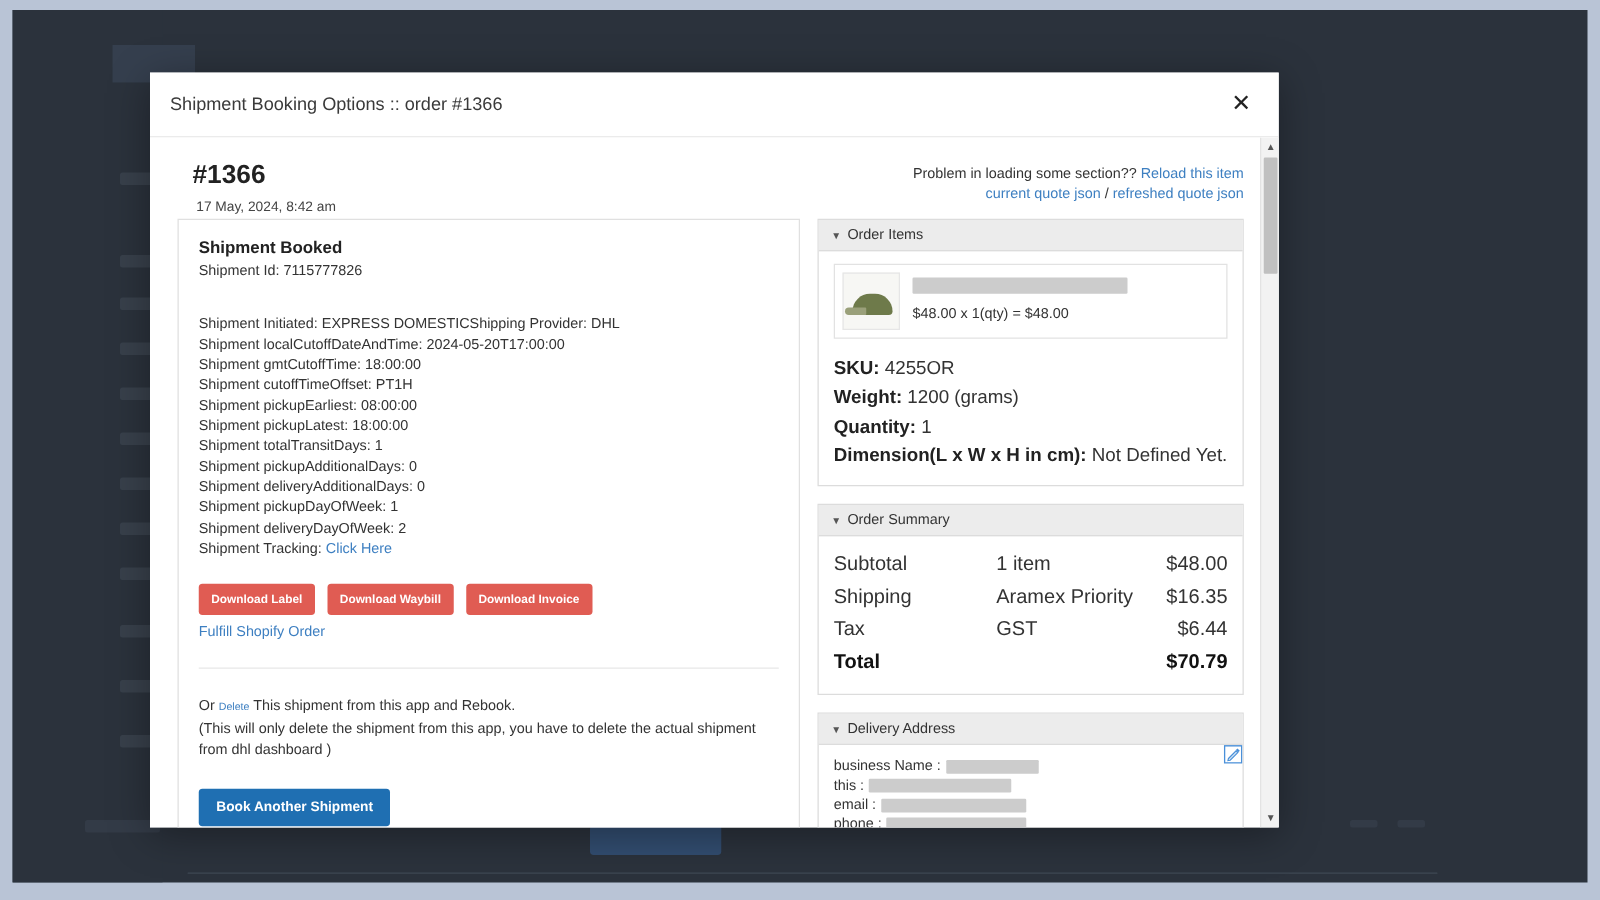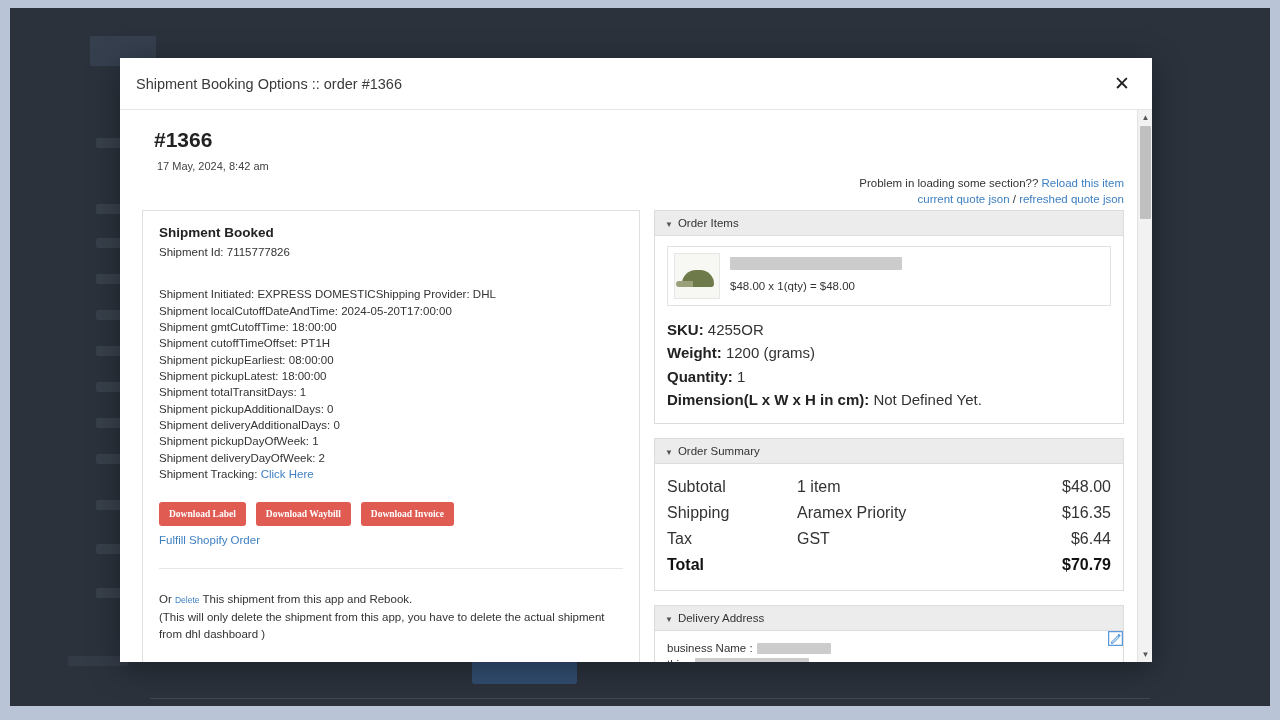--- a/index.html
+++ b/index.html
@@ -45,21 +45,21 @@
   .bg-content-line {
     position: absolute;
     background: rgba(150,170,200,0.08);
     border-radius: 2px;
   }
 
   
   .modal {
     position: absolute;
     left: 120px; top: 58px;
-    width: 1032px; height: 604px;
+    width: 903px; height: 604px;
     background: #ffffff;
     box-shadow: 0 6px 30px rgba(0,0,0,0.35);
     display: flex;
     flex-direction: column;
     overflow: hidden;
   }
   .modal-header {
     height: 52px;
     flex: 0 0 52px;
     border-bottom: 1px solid #e5e5e5;
@@ -115,21 +115,21 @@
   .scrollbar .arrow.up { top: 3px; }
   .scrollbar .arrow.down { bottom: 3px; }
   .scrollbar .thumb {
     position: absolute; left: 2px; top: 16px;
     width: 11px; height: 93px;
     background: #c0c0c0;
     border-radius: 1px;
   }
 
   
-  .top-row { display: flex; align-items: flex-start; flex-direction: column; }
+  .top-row { display: flex; align-items: flex-start; }
   .order-block { flex: 0 0 auto; }
   .order-num {
     font-size: 21px; font-weight: bold; color: #222;
     margin: 0 0 8px 12px;
   }
   .order-date {
     font-size: 11px; color: #444; margin-left: 15px;
   }
   .reload-block {
     margin-left: auto;
@@ -169,21 +169,21 @@
   .btn-row { margin-top: 20px; display: flex; gap: 10px; }
   .btn-danger {
     background: #e05c53;
     color: #fff;
     border: none;
     font-size: 9.5px;
     font-weight: bold;
     padding: 7px 10px;
     border-radius: 3px;
     cursor: pointer;
-    font-family: Liberation Serif, serif;
+    font-family: Liberation Sans, sans-serif;
     white-space: nowrap;
   }
   .fulfill-link {
     display: inline-block;
     margin-top: 8px;
     font-size: 11.5px;
   }
   .hr {
     border: none;
     border-top: 1px solid #e7e7e7;

